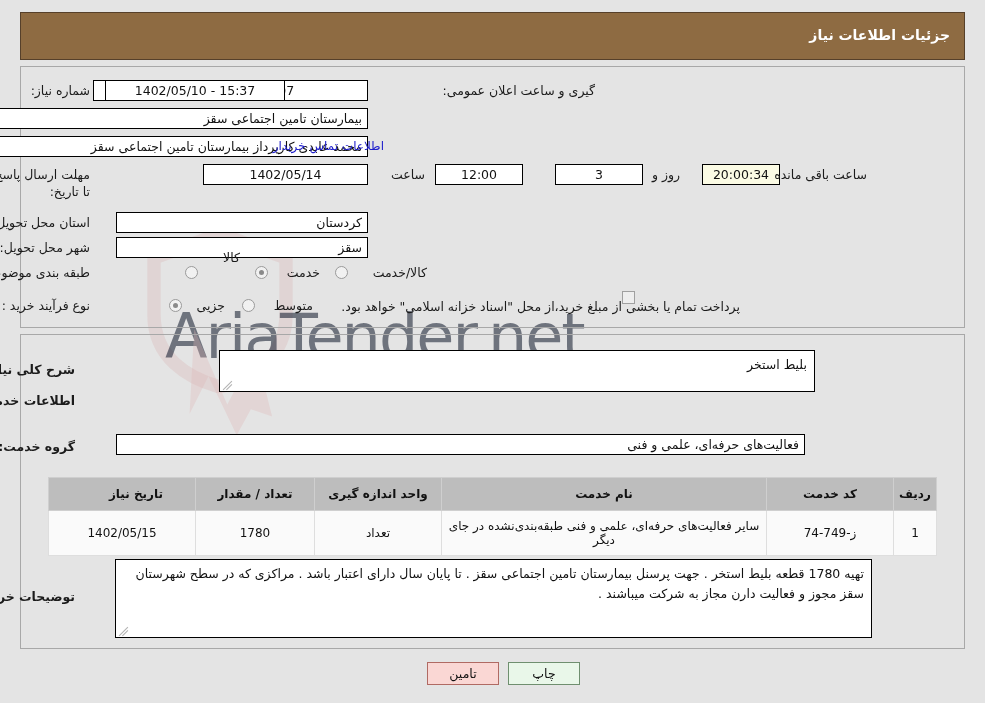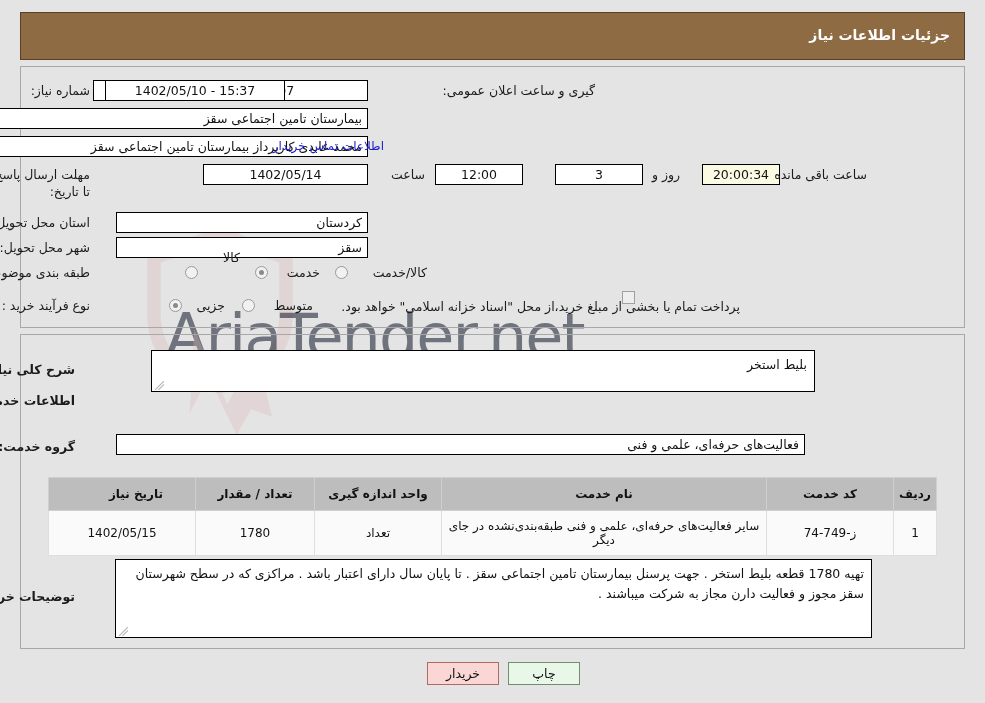--- a/index.html
+++ b/index.html
@@ -296,21 +296,21 @@
   <span class="radio on" style="right:803px;top:299px;"></span>
   <div class="lbl" style="right:760px;top:298px;">جزیی</div>
 
   <span class="radio" style="right:730px;top:299px;"></span>
   <div class="lbl" style="right:672px;top:298px;">متوسط</div>
 
   <span class="chk" style="right:350px;top:291px;"></span>
   <div class="lbl" style="right:245px;top:299px;">پرداخت تمام یا بخشی از مبلغ خرید،از محل "اسناد خزانه اسلامی" خواهد بود.</div>
 
   <div class="lbl bold" style="right:910px;top:362px;">شرح کلی نیاز:</div>
-  <div class="ta" style="right:170px;top:350px;width:664px;height:42px;">
+  <div class="ta" style="right:170px;top:350px;width:596px;height:42px;">
     <span>بلیط استخر</span>
     <svg class="grip" viewBox="0 0 10 10">
       <path d="M9 1 L1 9 M9 4 L4 9" stroke="#777" stroke-width="1" fill="none"></path>
     </svg>
   </div>
 
   <div class="lbl bold" style="right:910px;top:393px;">اطلاعات خدمات مورد نیاز</div>
 
   <div class="lbl bold" style="right:910px;top:439px;">گروه خدمت:</div>
   <div class="fld rt" style="right:180px;top:434px;width:689px;">فعالیت‌های حرفه‌ای، علمی و فنی</div>
@@ -340,15 +340,15 @@
 
   <div class="lbl bold" style="right:910px;top:589px;">توضیحات خریدار:</div>
   <div class="ta" style="right:113px;top:559px;width:757px;height:79px;line-height:20px;">
     <span>تهیه 1780 قطعه بلیط استخر . جهت پرسنل بیمارستان تامین اجتماعی سقز  . تا پایان سال دارای اعتبار باشد . مراکزی که در سطح شهرستان سقز مجوز و فعالیت دارن مجاز به شرکت میباشند .</span>
     <svg class="grip" viewBox="0 0 10 10">
       <path d="M9 1 L1 9 M9 4 L4 9" stroke="#777" stroke-width="1" fill="none"></path>
     </svg>
   </div>
 
   <div id="btn-print" class="btn">چاپ</div>
-  <div id="btn-back" class="btn">خریدار</div>
+  <div id="btn-back" class="btn">تامین</div>
 
 </div>
 
 </body></html>

